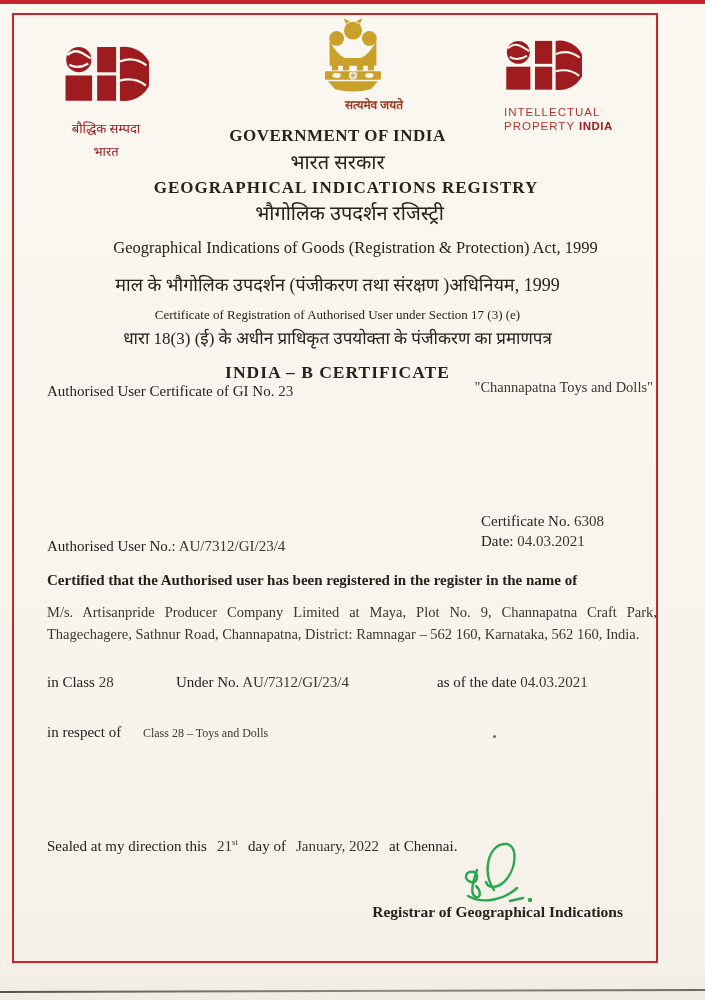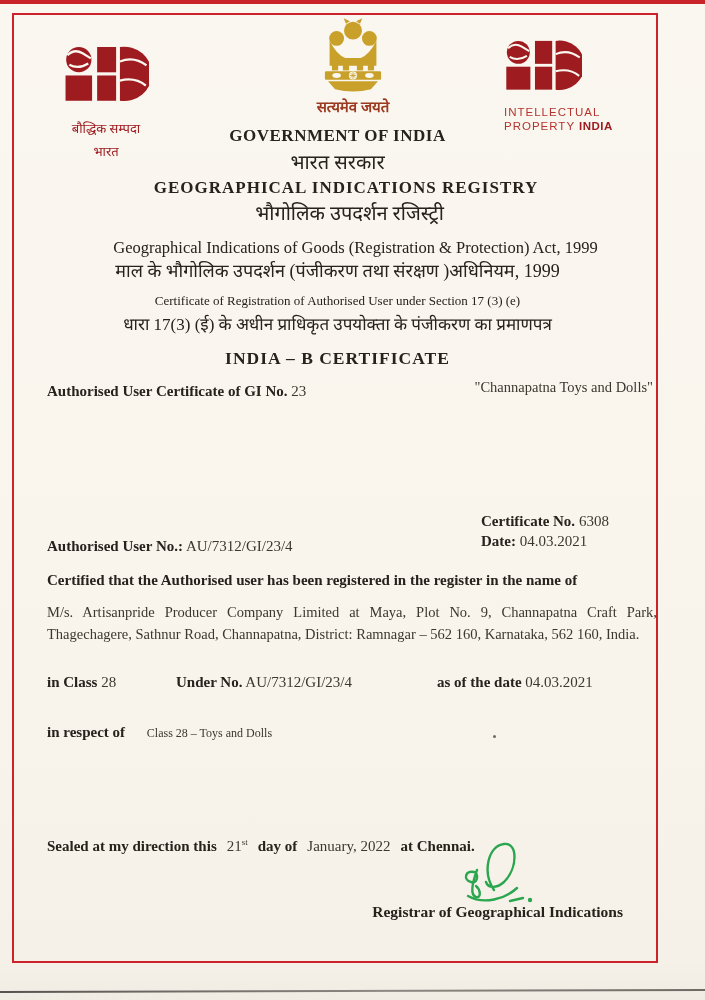--- a/index.html
+++ b/index.html
@@ -14,37 +14,37 @@
   .top-edge{position:absolute;top:0;left:0;width:100%;height:4px;background:#c8242a;}
   .frame{position:absolute;left:12px;top:13px;width:646px;height:950px;border:2.5px solid #cb2329;box-sizing:border-box;}
   .paper-edge{position:absolute;left:0;bottom:8px;width:100%;height:2px;background:linear-gradient(90deg,#55534e,#8d8a83 55%,#6d6a64);transform:rotate(-0.15deg);}
   
   .left-logo{position:absolute;left:58px;top:46px;width:96px;text-align:center;}
   .right-logo{position:absolute;left:504px;top:40px;width:120px;}
   .logo-caption-hi{font-weight:normal;color:#9e1b20;font-size:13px;line-height:1.15;margin-top:8px;}
   .logo-caption-en{color:#b5342f;font-family:"Liberation Sans",sans-serif;font-size:11.5px;letter-spacing:1px;line-height:1.25;margin-top:3px;}
   .logo-caption-en b{color:#9e1b20;letter-spacing:0.5px;}
   .emblem{position:absolute;left:303px;top:18px;width:100px;text-align:center;}
-  .emblem .motto{color:#9b3a20;font-size:15px;font-weight:bold;margin-top:-2px;}
+  .emblem .motto{color:#9b3a20;font-size:12px;font-weight:bold;margin-top:-2px;text-align:right;}
   
   .header-text{position:absolute;left:12px;right:42px;top:126px;text-align:center;}
   .ht-gov-en{font-weight:bold;font-size:17px;letter-spacing:0.5px;}
   .ht-gov-hi{font-size:20px;margin-top:2px;}
   .ht-reg-en{font-weight:bold;font-size:17px;letter-spacing:1px;margin-top:3px;padding-left:17px;}
   .ht-reg-hi{font-size:20px;margin-top:1px;padding-left:24px;}
   .ht-act-en{font-size:16.5px;margin-top:12px;margin-left:36px;}
-  .ht-act-hi{font-size:18px;margin-top:0;}
+  .ht-act-hi{font-size:18px;margin-top:14px;}
   .ht-cert-en{font-size:13px;margin-top:11px;}
   .ht-cert-hi{font-size:17px;margin-top:3px;}
   .ht-part{font-weight:bold;font-size:17.5px;letter-spacing:1px;margin-top:13px;}
   
   .gi-row{position:absolute;left:47px;right:52px;top:379px;display:flex;justify-content:space-between;align-items:flex-start;}
   .gi-left{font-size:15px;padding-top:4px;}
   .gi-name{font-size:14.5px;color:#3b372f;}
-  .lbl{font-weight:bold;margin-top:48px;}
+  .lbl{font-weight:normal;margin-top:48px;}
   .val{font-weight:normal;color:#3b372f;}
   .certno-block{position:absolute;left:481px;top:511px;font-size:15px;line-height:1.35;}
   .userno-line{position:absolute;left:47px;top:538px;font-size:15px;}
   .certified-line{position:absolute;left:47px;top:572px;font-size:15px;font-weight:bold;}
   .registrant{position:absolute;left:47px;right:48px;top:602px;font-size:14.5px;line-height:1.5;text-align:justify;color:#3b372f;}
   .class-row{position:absolute;left:0;top:674px;width:705px;font-size:15px;}
   .class-item-1{position:absolute;left:47px;}
   .class-item-2{position:absolute;left:176px;}
   .class-item-3{position:absolute;left:437px;}
   .respect-row{position:absolute;left:47px;top:724px;font-size:15px;}
@@ -134,21 +134,21 @@
   </div>
 
   <div class="header-text">
     <div class="ht-gov-en">GOVERNMENT OF INDIA</div>
     <div class="ht-gov-hi">भारत सरकार</div>
     <div class="ht-reg-en">GEOGRAPHICAL INDICATIONS REGISTRY</div>
     <div class="ht-reg-hi">भौगोलिक उपदर्शन रजिस्ट्री</div>
     <div class="ht-act-en">Geographical Indications of Goods (Registration &amp; Protection) Act, 1999</div>
     <div class="ht-act-hi">माल के भौगोलिक उपदर्शन (पंजीकरण तथा संरक्षण )अधिनियम, 1999</div>
     <div class="ht-cert-en">Certificate of Registration of Authorised User under Section 17 (3) (e)</div>
-    <div class="ht-cert-hi">धारा 17(3) (ई) के अधीन प्राधिकृत उपयोक्ता के पंजीकरण का प्रमाणपत्र</div>
+    <div class="ht-cert-hi">धारा 18(3) (ई) के अधीन प्राधिकृत उपयोक्ता के पंजीकरण का प्रमाणपत्र</div>
     <div class="ht-part">INDIA – B CERTIFICATE</div>
   </div>
 
   <div class="gi-row">
     <div class="gi-left">
       <span class="lbl">Authorised User Certificate of GI No.</span>
       <span class="val">23</span>
     </div>
     <div class="gi-name">"Channapatna Toys and Dolls"</div>
   </div>

